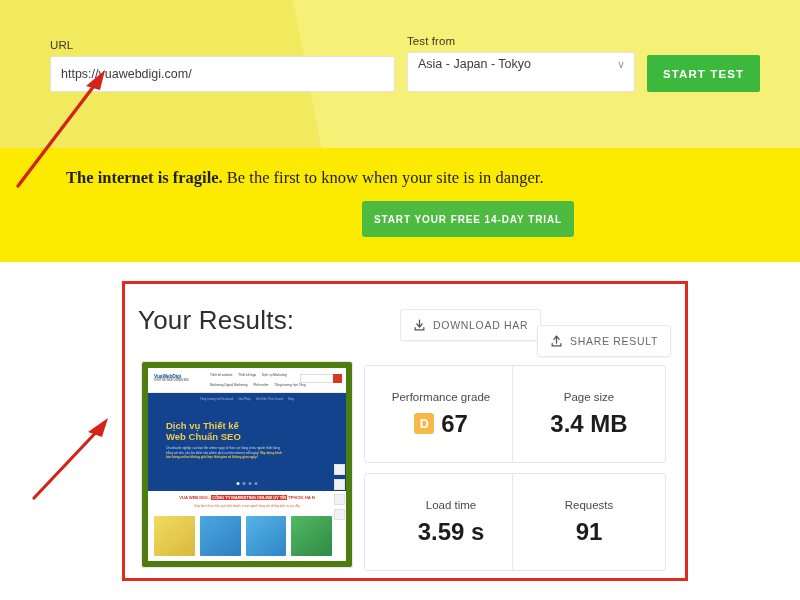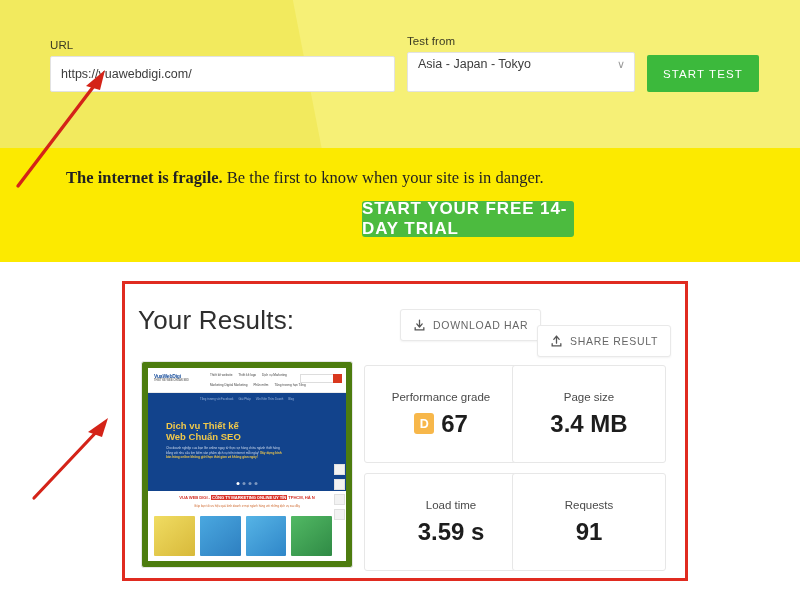--- a/index.html
+++ b/index.html
@@ -48,41 +48,41 @@
     display: flex; align-items: center; justify-content: space-between;
     padding: 0 9px 16px 10px;
     font-size: 12.5px; color: #3c3c3c;
   }
   .chev { color: #9a9a9a; font-size: 11px; line-height: 1; }
   .gap-a { width: 12px; }
   .gap-b { width: 12px; }
   .btn-green {
     height: 37px; min-width: 110px; padding: 0 16px;
     background: #3cb93c; border: 0; border-radius: 2px;
-    color: #fff; font-size: 11.5px; font-weight: normal;
+    color: #fff; font-size: 11.5px; font-weight: bold;
     letter-spacing: 1.1px; display: flex; align-items: center; justify-content: center;
     cursor: pointer; white-space: nowrap;
   }
 
   
   .promo-band {
     position: absolute; left: 0; top: 148px; width: 800px; height: 114px;
     background: #fcea00; overflow: hidden;
   }
   .promo-text {
     position: absolute; left: 66px; top: 20px;
     font-size: 16.5px; color: #222; white-space: nowrap; font-family: Liberation Serif, serif;
   }
   .promo-text b { font-weight: bold; }
   .promo-btn {
     position: absolute; left: 362px; top: 53px;
     width: 212px; height: 36px;
     background: #4cbb3f; border-radius: 3px;
     display: flex; align-items: center; justify-content: center;
-    color: #fff; font-size: 17px; font-weight: bold; letter-spacing: .9px;
+    color: #fff; font-size: 10px; font-weight: bold; letter-spacing: .9px;
     cursor: pointer;
   }
   
   .illus { position: absolute; left: 586px; top: 112px; width: 206px; height: 152px; }
 
   
   .red-frame {
     position: absolute; left: 122px; top: 281px;
     width: 566px; height: 300px;
     border: 3px solid #e02b20; background: #fff;

